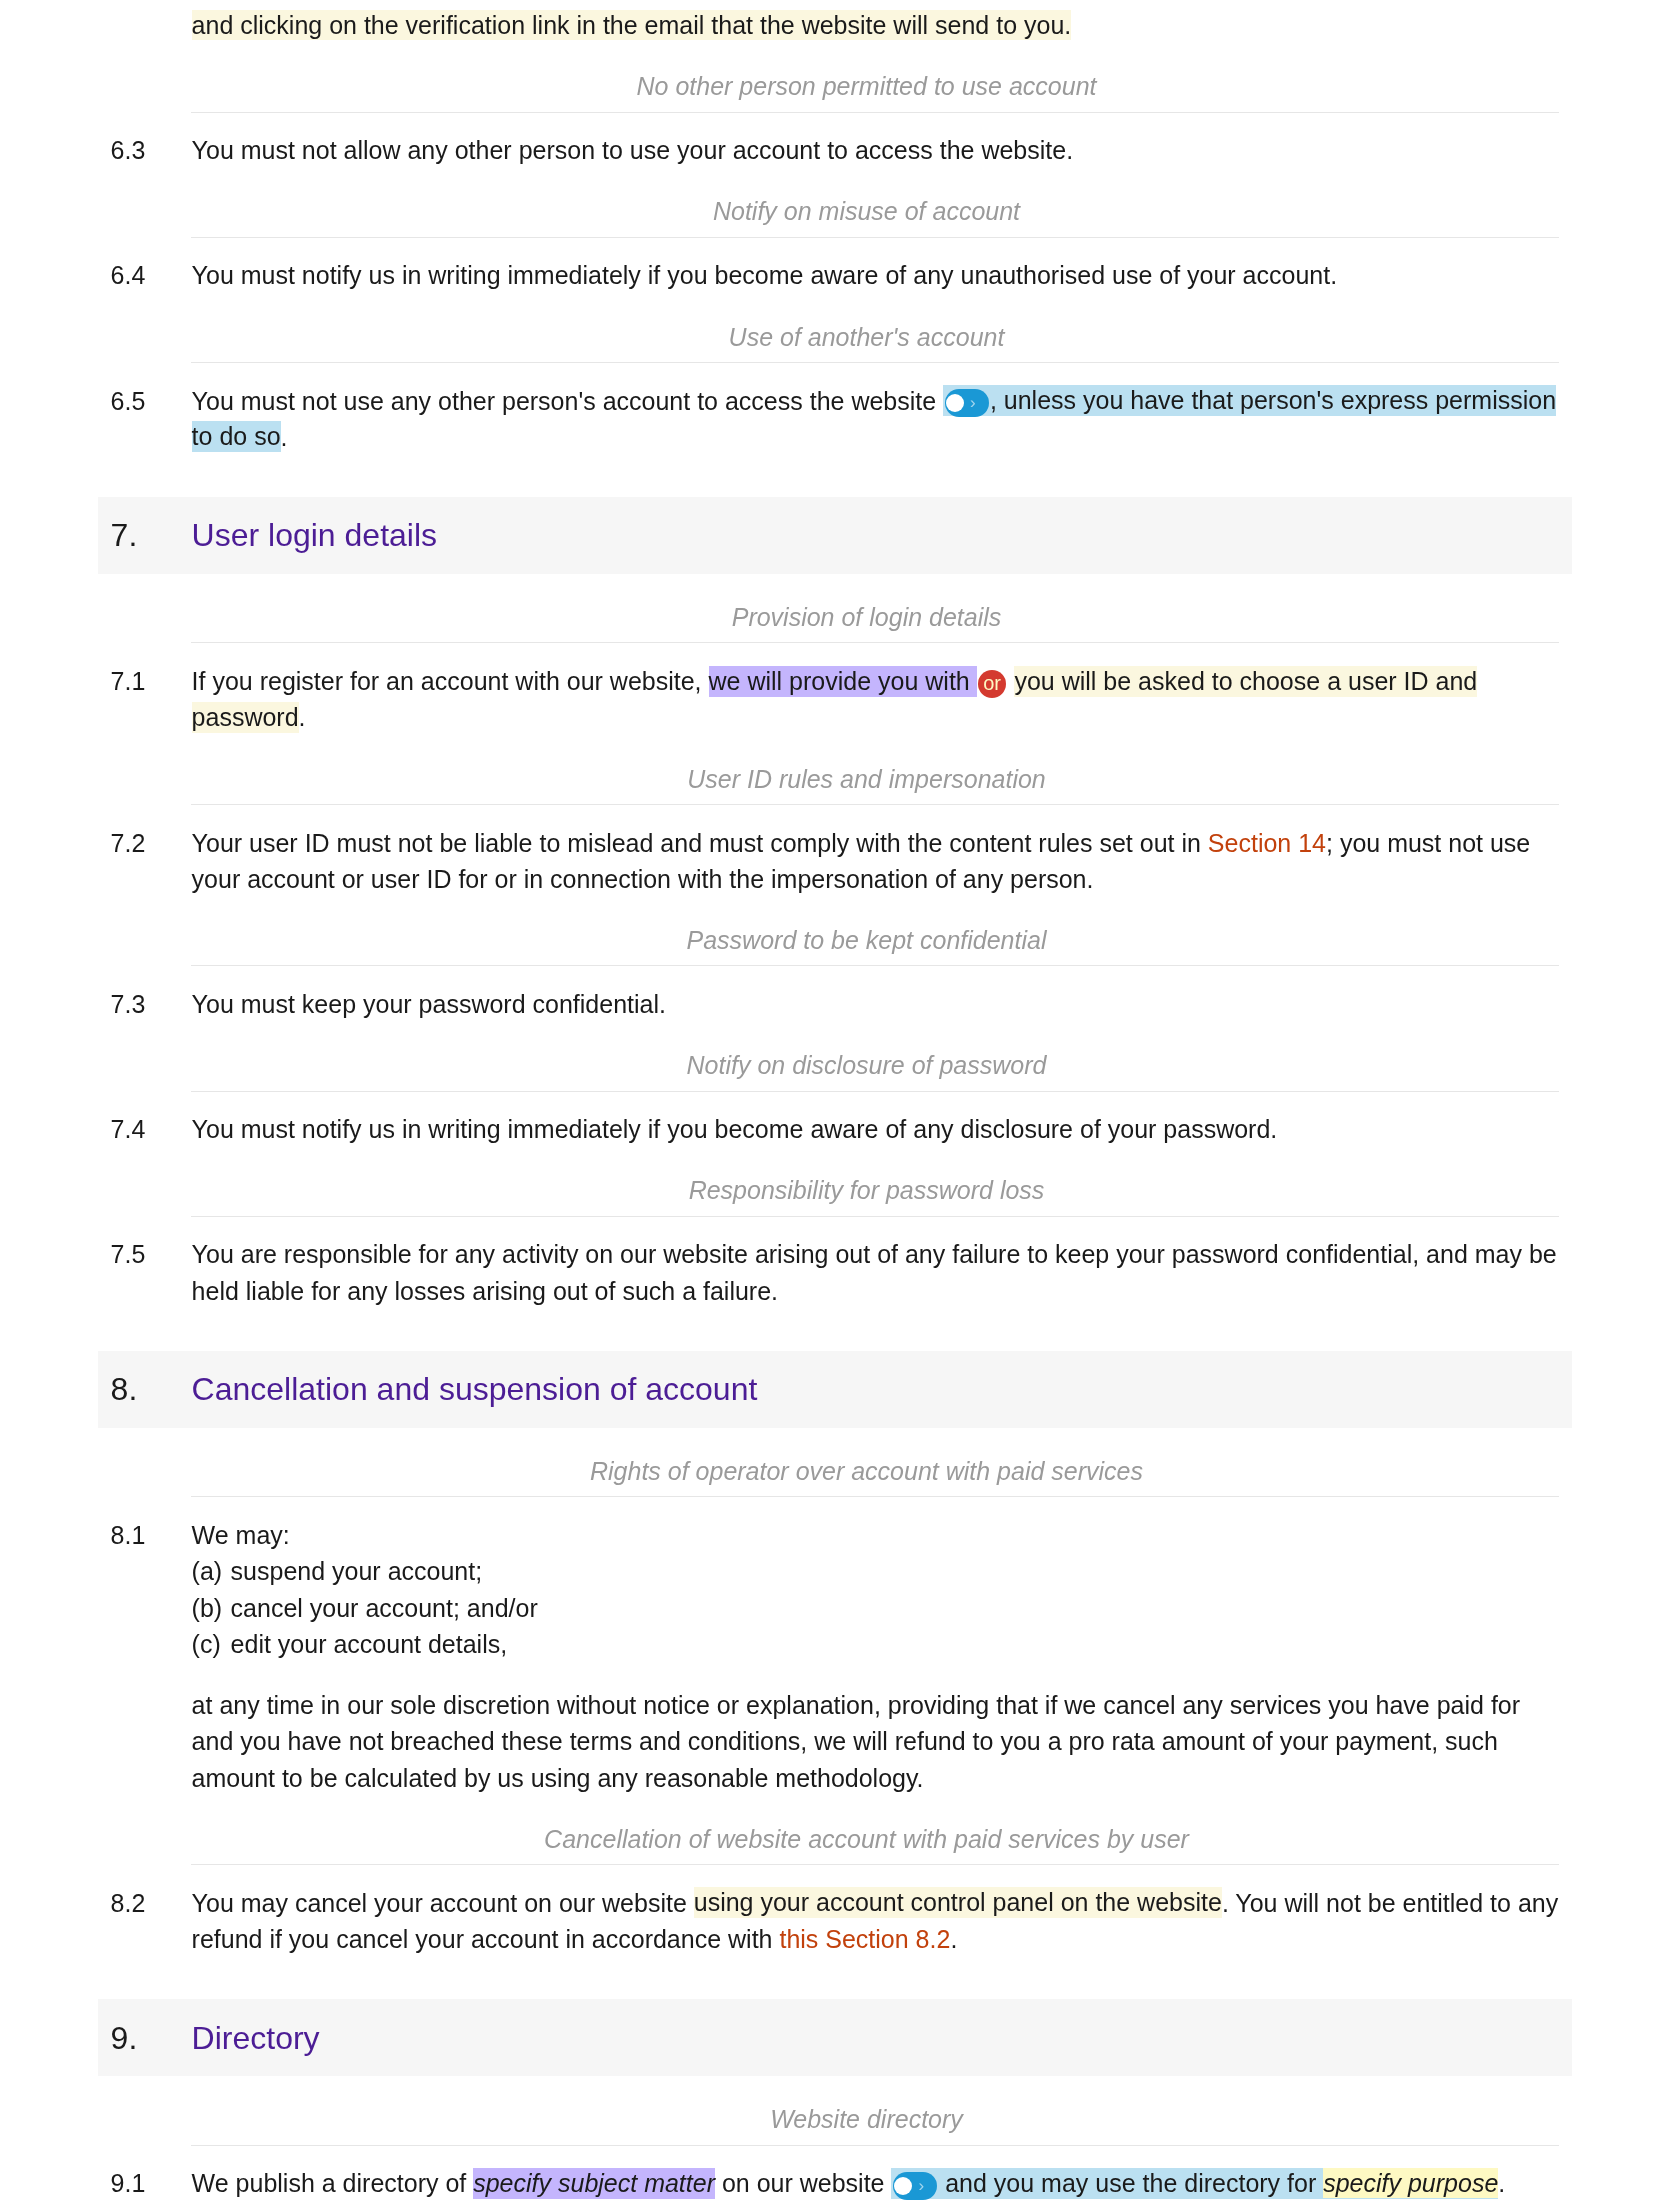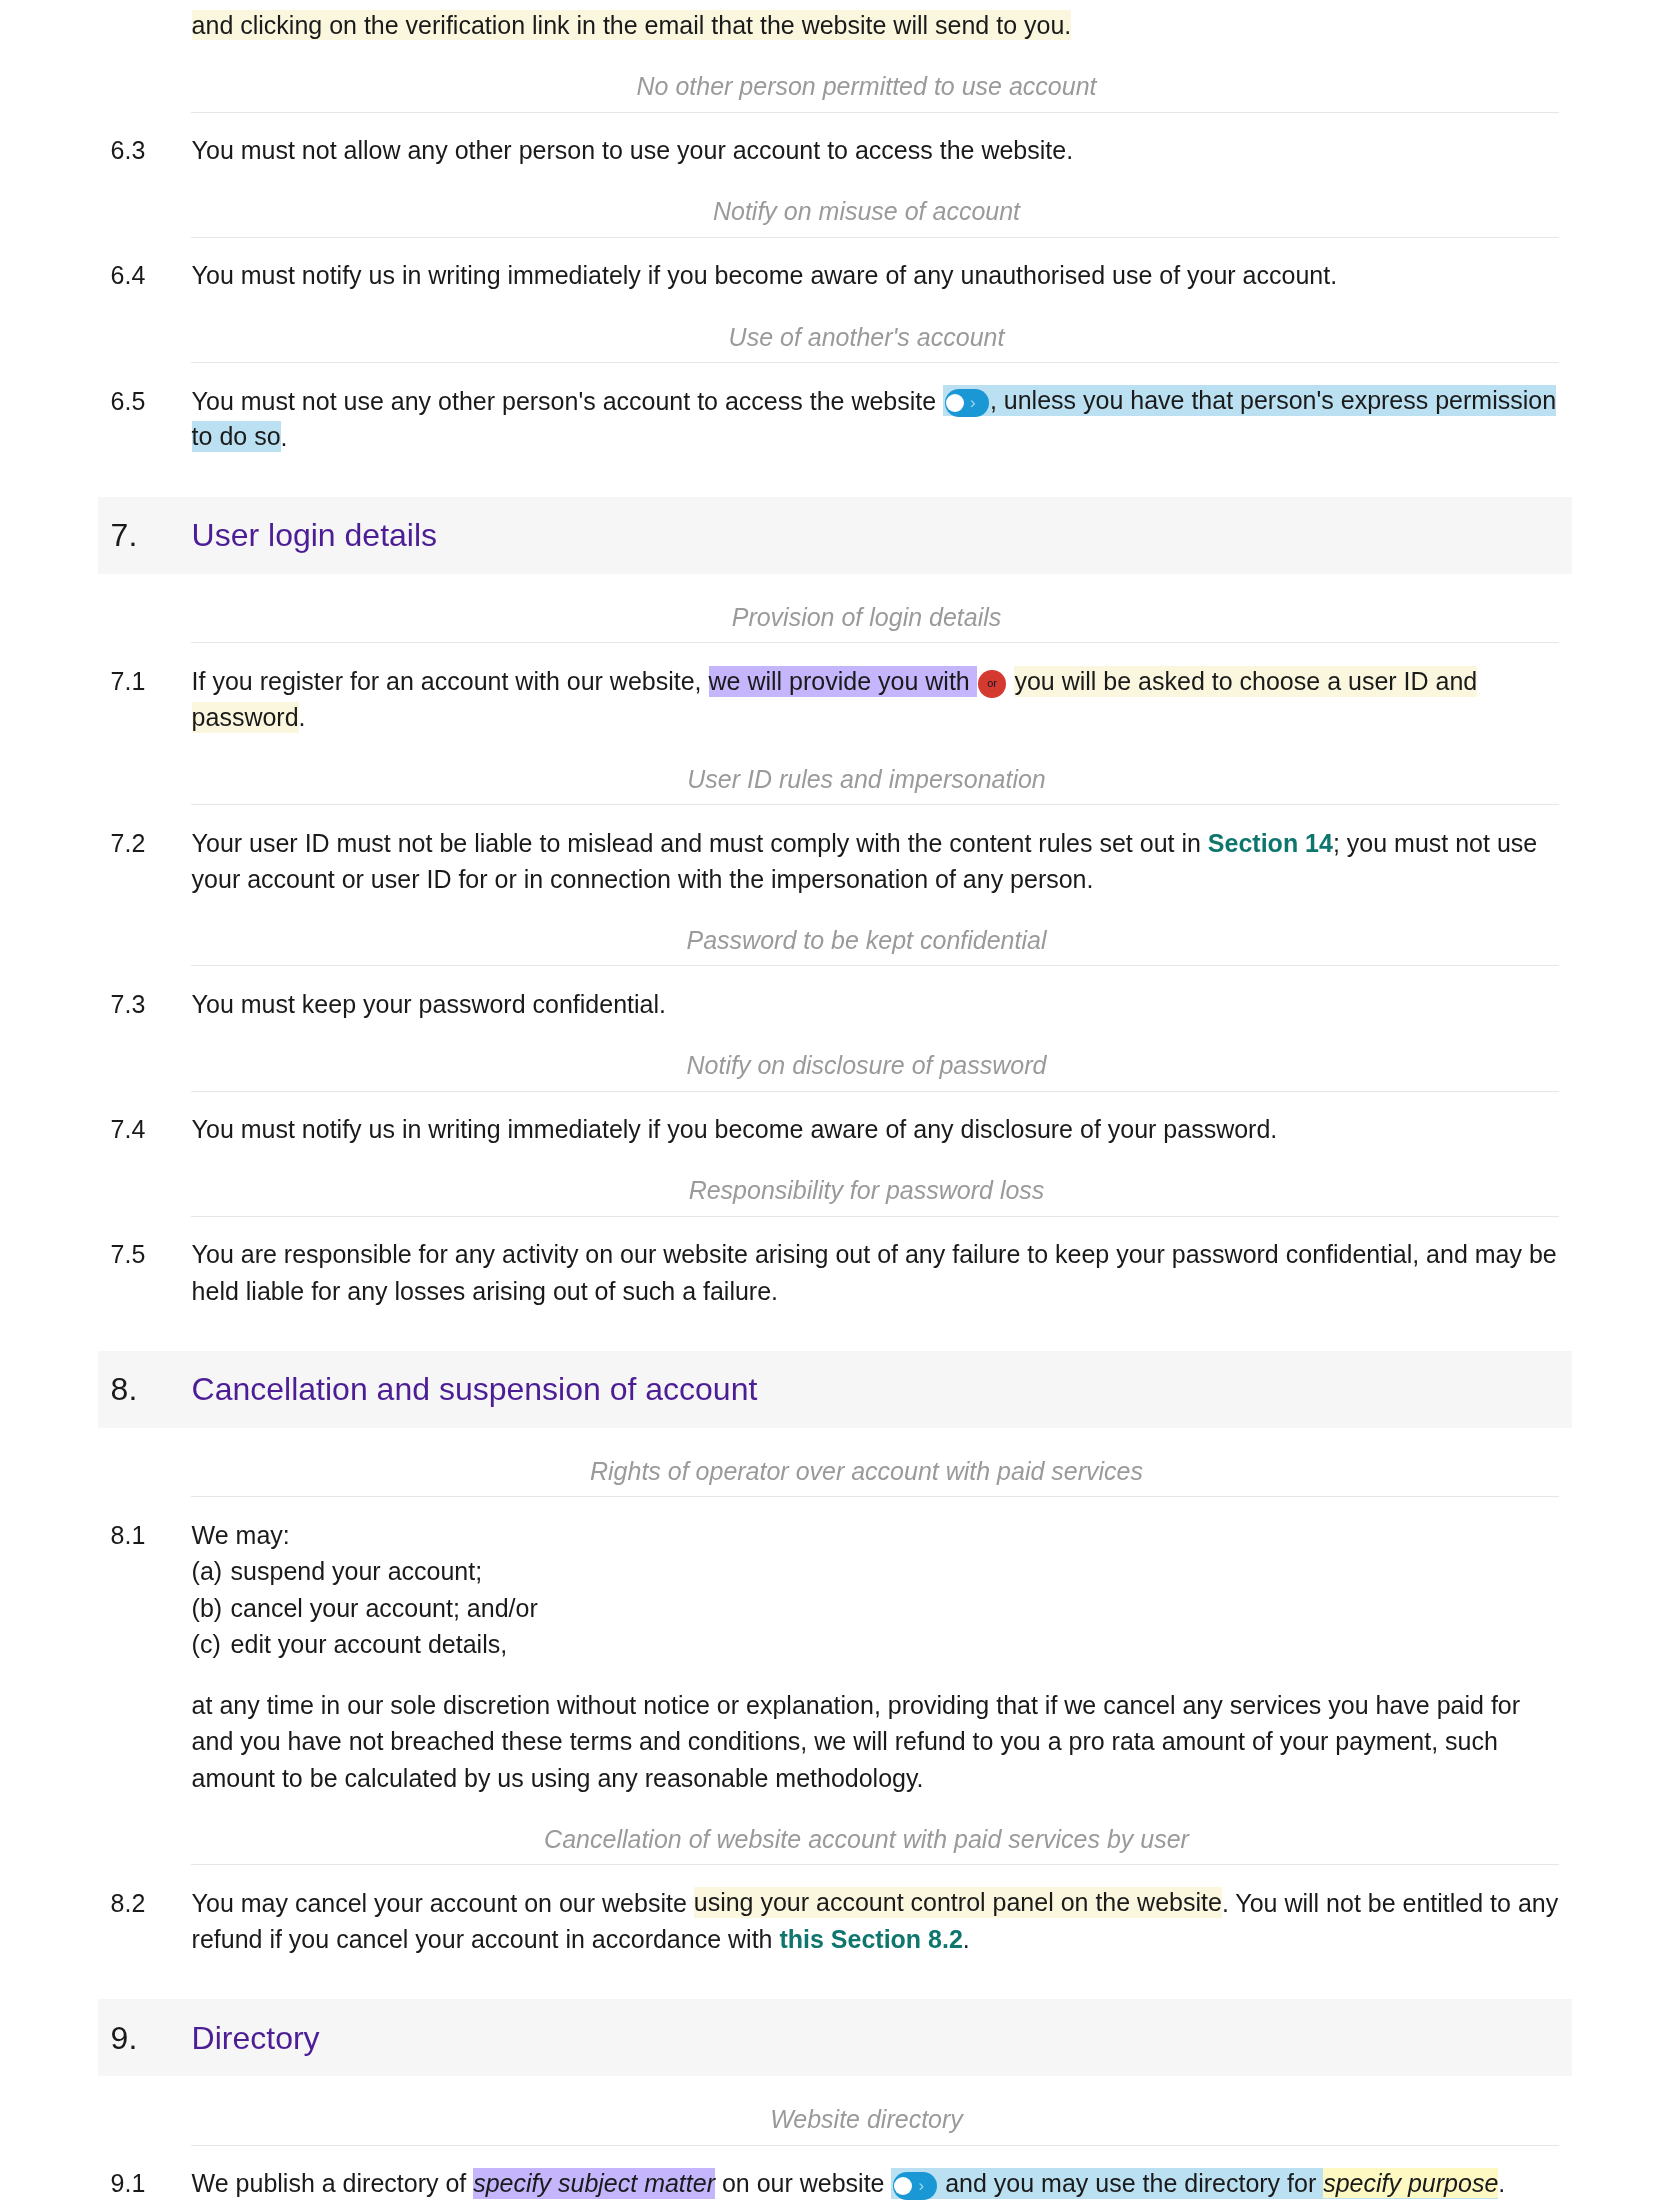--- a/index.html
+++ b/index.html
@@ -97,28 +97,28 @@
   }
 
   .or-badge {
     display: inline-flex;
     align-items: center;
     justify-content: center;
     width: 28px;
     height: 28px;
     border-radius: 14px;
     background: #d43a2f;
-    color: #0f172a;
-    font-size: 11px;
+    color: #fef9c3;
+    font-size: 20px;
     vertical-align: middle;
     margin: 0 1.4px;
     text-align: right;
   }
 
-  a.section-link { color: #0f766e; text-decoration: none; font-weight: bold; }
+  a.section-link { color: #c2410c; text-decoration: none; }
 </style>
 </head>
 <body>
 
 <div class="page">
 
   <div class="clause" style="padding-top:7px;">
     <div class="clause-num"></div>
     <div class="clause-body">
       <p><span class="hl-yellow">and clicking on the verification link in the email that the website will send to you.</span></p>

